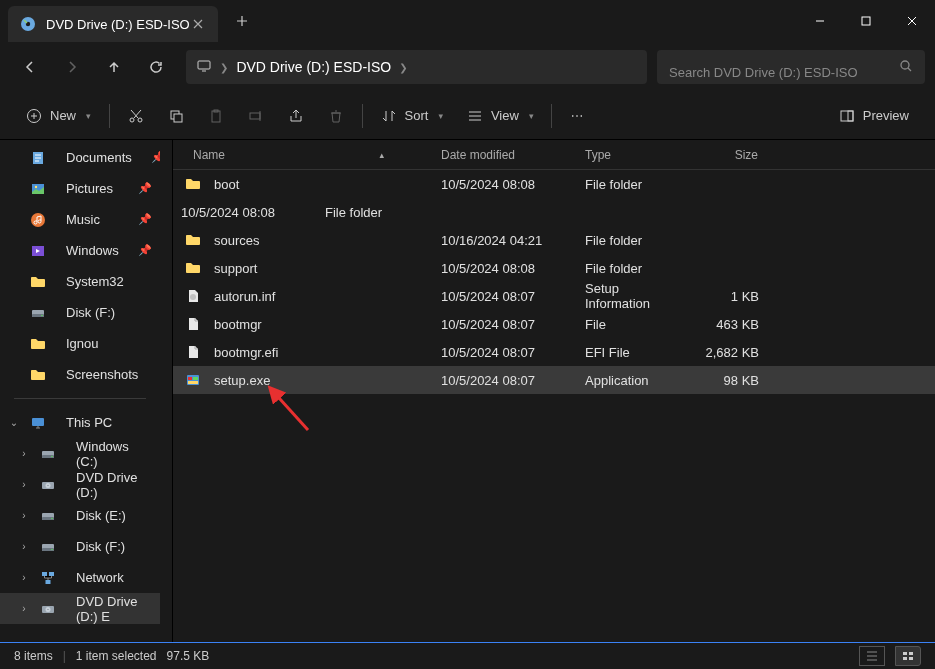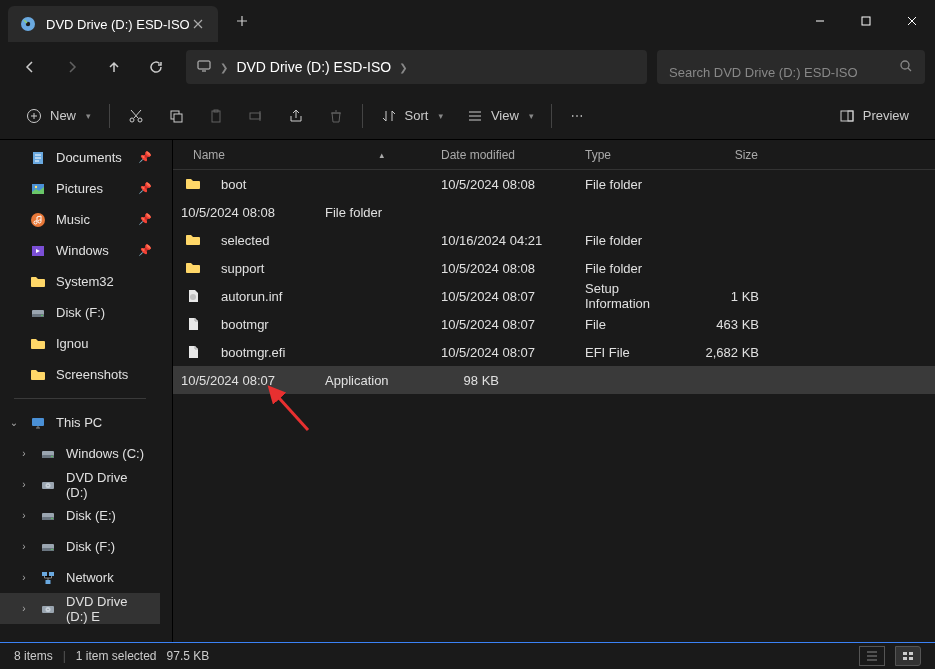--- a/index.html
+++ b/index.html
@@ -32,41 +32,41 @@
     .tb-sep { width: 1px; height: 24px; background: #444; margin: 0 6px; }
     .tb-icon { display: inline-flex; }
     .tb-chev { font-size: 9px; color: #888; margin-left: 2px; }
     .tb-spacer { flex: 1; }
     
     
     .main { display: flex; height: 502px; background: #1a1a1a; }
     
     
     .sidebar { width: 160px; background: #1a1a1a; overflow-y: auto; padding: 2px 0; }
-    .sb-item { display: flex; align-items: center; height: 31px; padding: 0 8px 0 30px; gap: 10px; color: #e0e0e0; position: relative; }
+    .sb-item { display: flex; align-items: center; height: 31px; padding: 0 8px 0 30px; gap: 20px; color: #e0e0e0; position: relative; }
     .sb-item.selected { background: #333; }
     .sb-chev { position: absolute; left: 8px; font-size: 10px; color: #aaa; width: 12px; text-align: center; }
     .sb-pin { margin-left: auto; color: #888; font-size: 11px; }
     .sb-icon { width: 16px; height: 16px; display: inline-flex; align-items: center; justify-content: center; flex-shrink: 0; }
     .sb-sep { height: 1px; background: #3a3a3a; margin: 8px 14px; }
     
     
     .filelist { flex: 1; background: #1a1a1a; border-left: 1px solid #000; position: relative; margin-left: 12px; }
     .columns { display: flex; height: 30px; align-items: center; border-bottom: 1px solid #333; color: #aaa; font-size: 12px; }
     .col { padding: 0 8px; display: flex; align-items: center; height: 100%; border-right: 1px solid transparent; }
     .col-name { width: 260px; padding-left: 20px; }
     .col-date { width: 144px; }
     .col-type { width: 116px; }
     .col-size { width: 78px; justify-content: flex-end; padding-right: 12px; }
     .sort-ind { margin-left: auto; margin-right: 40px; font-size: 9px; color: #aaa; }
     
     .row { display: flex; height: 28px; align-items: center; color: #e0e0e0; }
     .row.selected { background: #3a3a3a; }
     .cell { padding: 0 8px; }
-    .cell-name { width: 260px; display: flex; align-items: center; gap: 20px; padding-left: 12px; }
+    .cell-name { width: 260px; display: flex; align-items: center; gap: 13px; padding-left: 12px; }
     .cell-date { width: 144px; }
     .cell-type { width: 116px; }
     .cell-size { width: 78px; text-align: right; padding-right: 12px; }
     .file-icon { width: 16px; height: 16px; display: inline-flex; align-items: center; justify-content: center; flex-shrink: 0; }
     
     
     .statusbar { height: 27px; background: #1a1a1a; display: flex; align-items: center; padding: 0 14px; font-size: 12px; color: #ccc; gap: 10px; border-top: 1px solid #3b82f6; }
     .st-sep { color: #555; }
     .st-spacer { flex: 1; }
     .st-view { width: 26px; height: 20px; display: flex; align-items: center; justify-content: center; border: 1px solid #555; }
@@ -446,21 +446,21 @@
     <div class="cell cell-type">File folder</div>
     <div class="cell cell-size"></div>
         </div>
         <div class="row">
     <div class="cell cell-name">
             <span class="file-icon">
               <svg width="16" height="16" viewBox="0 0 16 16">
                 <path class="folder-y" d="M1 4C1 3 1.5 3 2 3H6L8 5H14C14.5 5 15 5.5 15 6V12C15 12.5 14.5 13 14 13H2C1.5 13 1 12.5 1 12Z"></path>
               </svg>
             </span>
-            <span>selected</span>
+            <span>sources</span>
           </div>
     <div class="cell cell-date">10/16/2024 04:21</div>
     <div class="cell cell-type">File folder</div>
     <div class="cell cell-size"></div>
         </div>
         <div class="row">
     <div class="cell cell-name">
             <span class="file-icon">
               <svg width="16" height="16" viewBox="0 0 16 16">
                 <path class="folder-y" d="M1 4C1 3 1.5 3 2 3H6L8 5H14C14.5 5 15 5.5 15 6V12C15 12.5 14.5 13 14 13H2C1.5 13 1 12.5 1 12Z"></path>
@@ -508,20 +508,31 @@
                 <path d="M10 2V5H13" fill="none" stroke="#aaa"></path>
               </svg>
             </span>
             <span>bootmgr.efi</span>
           </div>
     <div class="cell cell-date">10/5/2024 08:07</div>
     <div class="cell cell-type">EFI File</div>
     <div class="cell cell-size">2,682 KB</div>
         </div>
         <div class="row selected">
+    <div class="cell cell-name">
+            <span class="file-icon">
+              <svg width="16" height="16" viewBox="0 0 16 16">
+                <rect x="2" y="3" width="12" height="10" rx="1" fill="#4a90d6"></rect>
+                <rect x="3" y="5" width="4" height="3" fill="#e83030"></rect>
+                <rect x="8" y="5" width="5" height="3" fill="#5fd65f"></rect>
+                <rect x="3" y="9" width="10" height="3" fill="#ffd768"></rect>
+              </svg>
+            </span>
+            <span>setup.exe</span>
+          </div>
     <div class="cell cell-date">10/5/2024 08:07</div>
     <div class="cell cell-type">Application</div>
     <div class="cell cell-size">98 KB</div>
         </div>
       </div>
   </div>
 </div>
 
 <div class="statusbar">
   <span>8 items</span>

